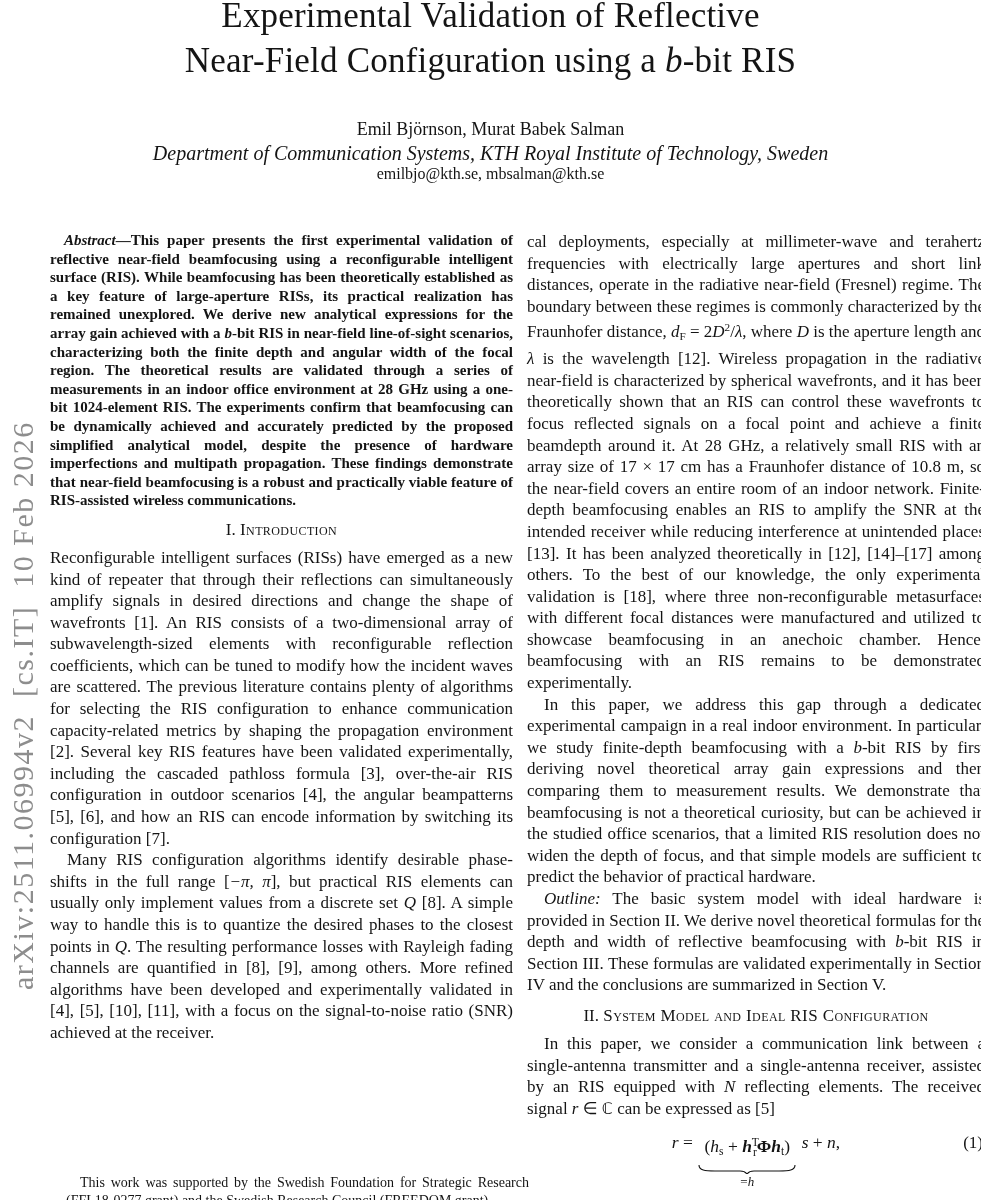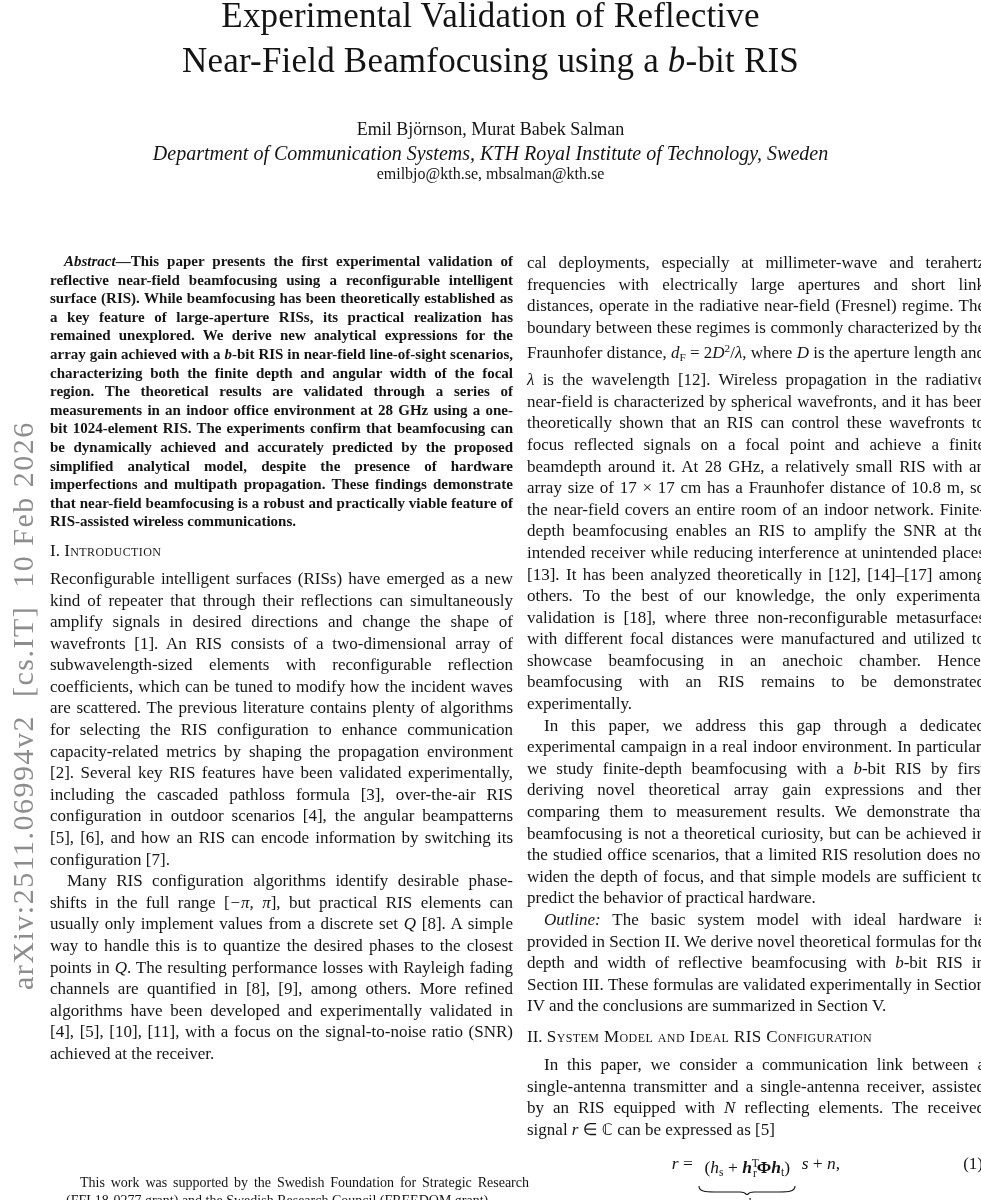--- a/index.html
+++ b/index.html
@@ -15,29 +15,29 @@
     font-size:30px;letter-spacing:1.5px;color:#8d8d8d;
     white-space:pre;font-family:"Liberation Serif",serif;
   }
   
   .header{position:absolute;top:-7px;left:0;width:981px;text-align:center;}
   .title{font-size:35px;line-height:45px;font-weight:400;letter-spacing:0.2px;}
   .authors{margin-top:36px;font-size:18px;line-height:21px;}
   .affiliation{margin-top:3px;font-size:20px;line-height:20px;font-style:italic;}
   .emails{margin-top:1px;font-size:16px;line-height:20px;}
   
-  .col{position:absolute;top:252px;}
+  .col{position:absolute;top:231px;}
   .col-left{left:50px;width:463px;}
   .col-right{left:527px;width:458px;}
   .col p{margin:0;text-align:justify;text-justify:inter-word;hyphens:none;}
   p.body-par{font-size:17px;line-height:21.6px;text-indent:17px;}
   p.noindent{text-indent:0;}
   p.abstract-par,p.index-par{font-size:15px;line-height:18.6px;text-indent:14px;}
   p.index-par{margin-top:2px;}
-  .sec-h{text-align:left;font-size:17px;line-height:21px;margin:9px 0 7px 0;font-weight:400;}
+  .sec-h{text-align:center;font-size:17px;line-height:21px;margin:9px 0 7px 0;font-weight:400;}
   
   .rs-i{font-style:italic;}
   .rs-b{font-weight:700;}
   .rs-bi{font-weight:700;font-style:italic;}
   .rs-sc{font-variant:small-caps;letter-spacing:0.4px;}
   .rs-sub{font-size:66%;vertical-align:-0.32em;}
   .rs-sup{font-size:66%;vertical-align:0.5em;}
   .rs-subtuck{font-size:66%;vertical-align:-0.32em;margin-left:-0.52em;}
   .rs-ds{font-family:"DejaVu Sans",sans-serif;font-size:94%;}
   .rs-cal{font-style:italic;}
@@ -55,21 +55,21 @@
     font-size:14px;line-height:17.6px;text-align:justify;text-indent:14px;margin:16px;}
 </style>
 </head>
 <body>
 
 <div class="watermark">arXiv:2511.06994v2  [cs.IT]  10 Feb 2026</div>
 
 <div class="header">
   <div class="title">
     <div><span>Experimental Validation of Reflective</span></div>
-    <div><span>Near-Field Beamfocusing using a </span><span class="rs-i">b</span><span>-bit RIS</span></div>
+    <div><span>Near-Field Configuration using a </span><span class="rs-i">b</span><span>-bit RIS</span></div>
   </div>
   <div class="authors">Emil Björnson, Murat Babek Salman</div>
   <div class="affiliation">Department of Communication Systems, KTH Royal Institute of Technology, Sweden</div>
   <div class="emails">emilbjo@kth.se, mbsalman@kth.se</div>
 </div>
 
 <div class="col col-left">
   <p class="abstract-par"><span class="rs-bi">Abstract</span><span class="rs-b">—This paper presents the first experimental validation of reflective near-field beamfocusing using a reconfigurable intelligent surface (RIS). While beamfocusing has been theoretically established as a key feature of large-aperture RISs, its practical realization has remained unexplored. We derive new analytical expressions for the array gain achieved with a </span><span class="rs-bi">b</span><span class="rs-b">-bit RIS in near-field line-of-sight scenarios, characterizing both the finite depth and angular width of the focal region. The theoretical results are validated through a series of measurements in an indoor office environment at 28 GHz using a one-bit 1024-element RIS. The experiments confirm that beamfocusing can be dynamically achieved and accurately predicted by the proposed simplified analytical model, despite the presence of hardware imperfections and multipath propagation. These findings demonstrate that near-field beamfocusing is a robust and practically viable feature of RIS-assisted wireless communications.</span></p>
   <div class="sec-h"><span>I. </span><span class="rs-sc">Introduction</span></div>
   <p class="body-par noindent"><span>Reconfigurable intelligent surfaces (RISs) have emerged as a new kind of repeater that through their reflections can simultaneously amplify signals in desired directions and change the shape of wavefronts [1]. An RIS consists of a two-dimensional array of subwavelength-sized elements with reconfigurable reflection coefficients, which can be tuned to modify how the incident waves are scattered. The previous literature contains plenty of algorithms for selecting the RIS configuration to enhance communication capacity-related metrics by shaping the propagation environment [2]. Several key RIS features have been validated experimentally, including the cascaded pathloss formula [3], over-the-air RIS configuration in outdoor scenarios [4], the angular beampatterns [5], [6], and how an RIS can encode information by switching its configuration [7].</span></p>

